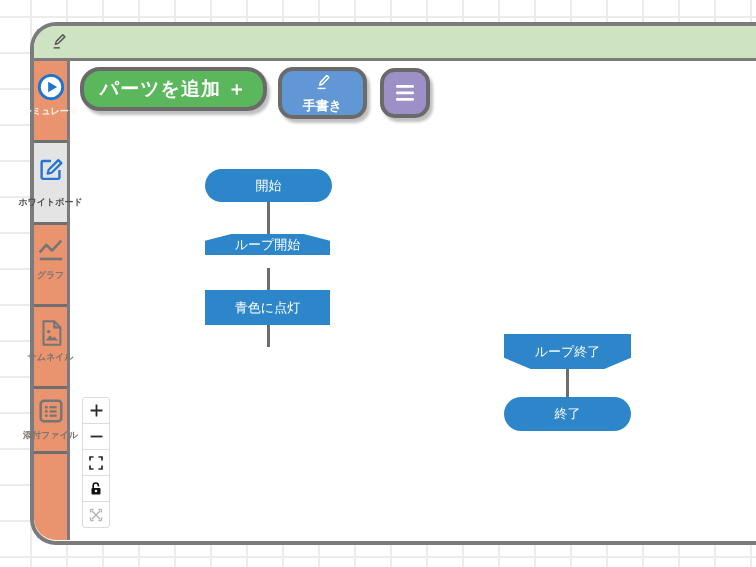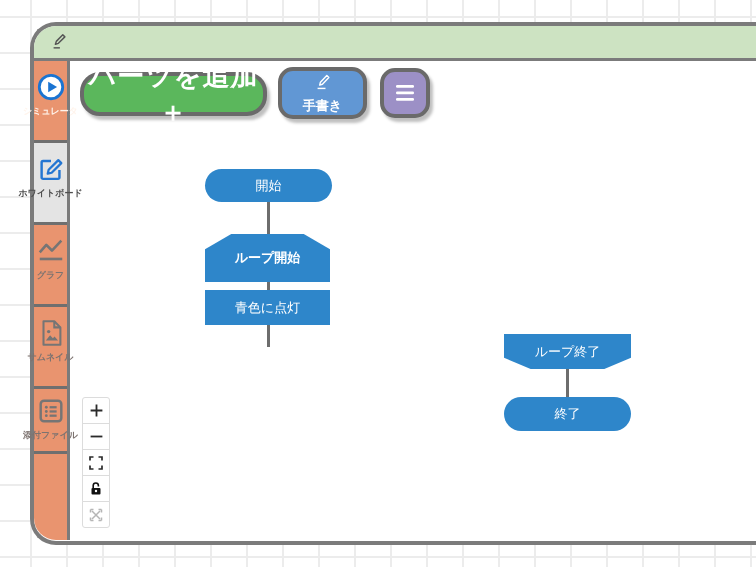--- a/index.html
+++ b/index.html
@@ -37,33 +37,33 @@
     align-items:center;cursor:pointer;position:relative;
   }
   .tab.short{height:65px;}
   .tab .ticon{margin-top:11px;flex:none;}
   .tab.short .ticon{margin-top:7px;}
   .tab-label{
     white-space:nowrap;font-size:9px;margin-top:3px;color:#7d7370;position:relative;z-index:6;
     font-weight:bold;letter-spacing:0px;
   }
   .tab.light .tab-label{color:#fff4ec;}
-  .tab.active{background:var(--active_tab_bg);}
+  .tab.active{background:var(--active_tab_bg);gap:9px;}
   .tab.active .tab-label{color:#4f4f4f;}
   .sidebar-filler{flex:1;border-radius:0 0 0 19px;}
   .canvas{flex:1;position:relative;background:#fff;overflow:hidden;}
   
   .toolbar{position:absolute;left:10px;top:6px;display:flex;align-items:flex-start;}
   .btn{
     border:4px solid #6a6a6a;color:#fff;display:flex;align-items:center;justify-content:center;
     cursor:pointer;box-shadow:3px 4px 3px rgba(0,0,0,.25);
   }
   .btn-green{
-    background:var(--button_green);width:187px;height:44px;border-radius:20px;margin-top:5px;
-    font-size:27px;font-weight:bold;letter-spacing:1px;
+    background:var(--button_green);width:187px;height:44px;border-radius:20px;
+    font-size:19px;font-weight:bold;letter-spacing:1px;
   }
   .btn-blue{
     background:var(--button_blue);width:89px;height:52px;border-radius:15px;margin-left:11px;
     flex-direction:column;font-size:13px;font-weight:bold;gap:4px;padding-top:2px;
   }
   .btn-purple{background:var(--button_purple);width:50px;height:50px;border-radius:15px;margin-left:13px;margin-top:1px;}
   
   .fc-layer{position:absolute;inset:0;}
   .node{
     position:absolute;background:var(--node_blue);color:#fff;font-size:13px;
@@ -168,21 +168,21 @@
             </svg>
           </button>
         </div>
 
         <div class="fc-layer">
             <div class="connector" style="left: 197px; top: 140px; height: 34px;"></div>
             <div class="connector" style="left: 197px; top: 207px; height: 23px;"></div>
             <div class="connector" style="left: 197px; top: 263px; height: 23px;"></div>
             <div class="connector" style="left: 496px; top: 307px; height: 30px;"></div>
             <div class="node shape-terminal" style="left: 135px; top: 108px; width: 127px; height: 33px;">開始</div>
-            <div class="node shape-loop-start" style="left: 135px; top: 173px; width: 125px; height: 48px; font-weight: bold;">ループ開始</div>
+            <div class="node shape-loop-start" style="left: 135px; top: 173px; width: 125px; height: 21px;">ループ開始</div>
             <div class="node shape-process" style="left: 135px; top: 229px; width: 125px; height: 35px; text-align: right;">青色に点灯</div>
             <div class="node shape-loop-end" style="left: 434px; top: 273px; width: 127px; height: 35px;">ループ終了</div>
             <div class="node shape-terminal" style="left: 434px; top: 336px; width: 127px; height: 34px;">終了</div>
           </div>
 
         <div class="zoom-panel">
           <div class="zbtn">
             <svg width="15" height="15" viewBox="0 0 14 14">
               <path d="M7 1.5v11M1.5 7h11" stroke="#2b2b2b" stroke-width="1.7"></path>
             </svg>

